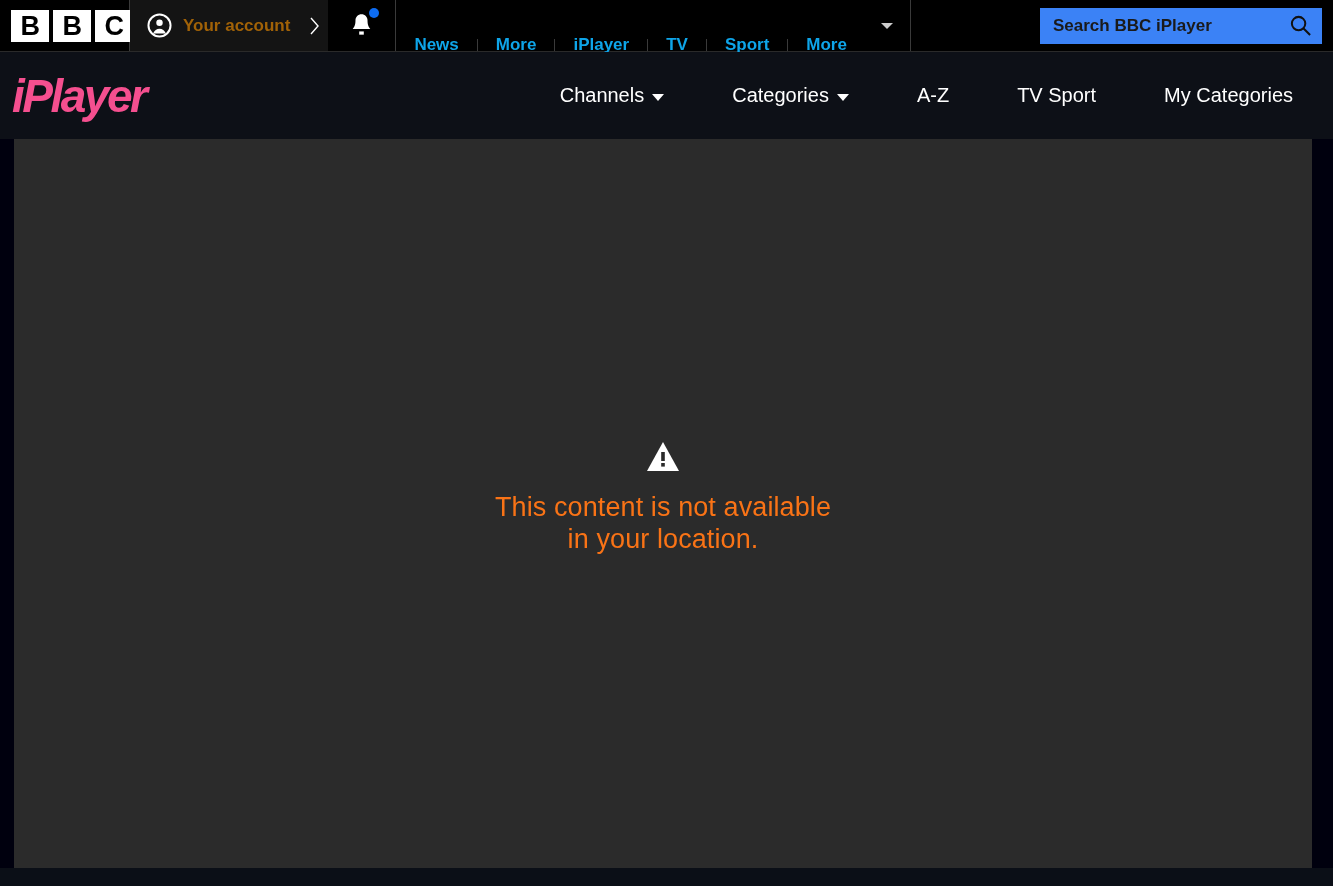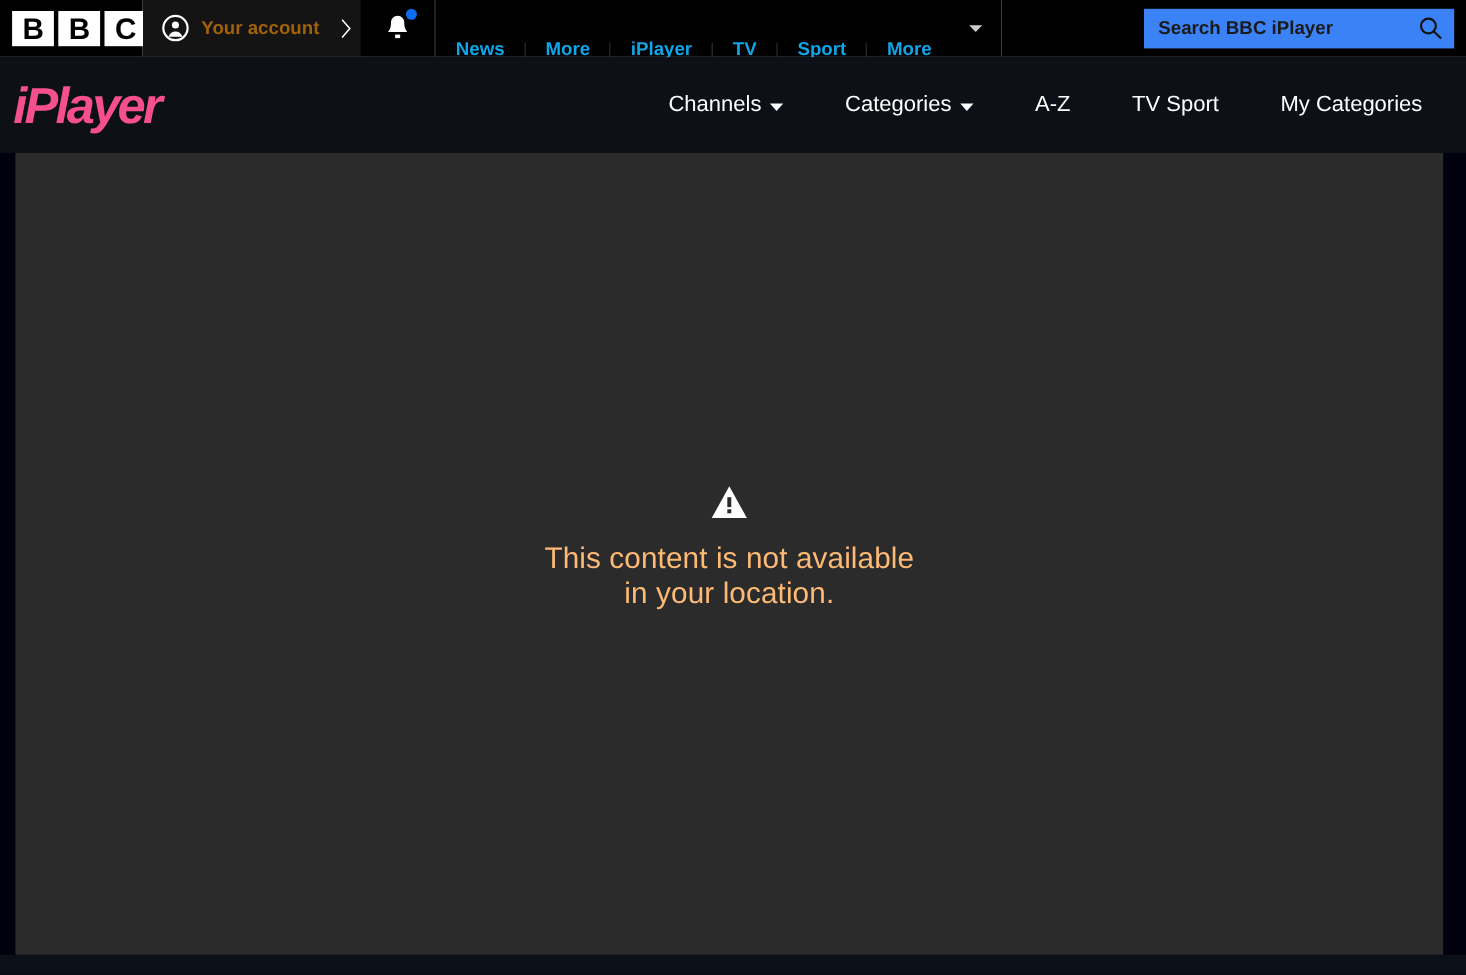--- a/index.html
+++ b/index.html
@@ -165,21 +165,21 @@
     font-style: italic;
     letter-spacing: -2.5px;
     line-height: 1;
     cursor: pointer;
     user-select: none;
   }
   .iplayer-nav {
     margin-left: auto;
     display: flex;
     align-items: center;
-    gap: 0;
+    gap: 12px;
     padding-right: 12px;
   }
   .ip-nav-item {
     display: flex;
     align-items: center;
     gap: 8px;
     color: #ffffff;
     font-size: 20px;
     padding: 0 28px;
     cursor: pointer;
@@ -213,21 +213,21 @@
   }
   .player-message {
     display: flex;
     flex-direction: column;
     align-items: center;
     margin-top: -10px;
   }
   .warning-icon { width: 34px; height: 31px; display: block; }
   .player-message-text {
     margin-top: 20px;
-    color: #fdba74;
+    color: #f97316;
     font-size: 27px;
     line-height: 1.18;
     text-align: center;
     max-width: 340px;
     letter-spacing: 0.1px;
   }
   .footer-strip {
     position: absolute;
     left: 0; right: 0; bottom: 0;
     height: 18px;

